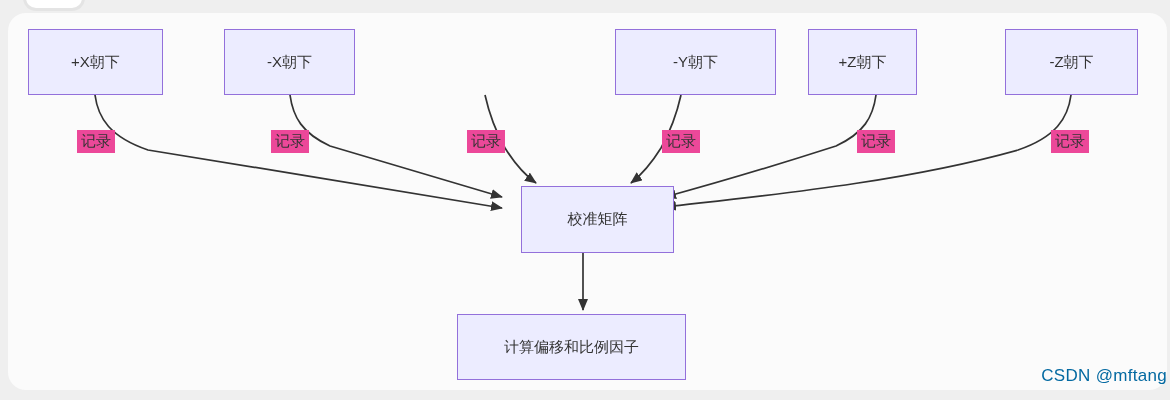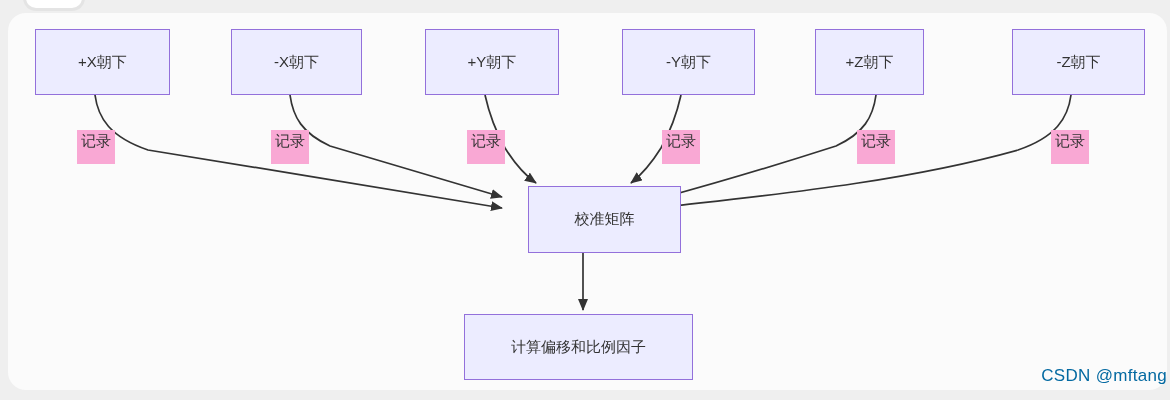--- a/index.html
+++ b/index.html
@@ -7,26 +7,26 @@
   body { font-family:"Liberation Sans","DejaVu Sans",sans-serif; }
   .page { position:relative; width:1170px; height:400px; background:#efefef; overflow:hidden; }
   .card { position:absolute; left:8px; top:13px; right:3px; bottom:10px;
           background:#fbfbfb; border-radius:18px; z-index:0; }
   .ghost-tab { position:absolute; left:26px; top:-14px; width:56px; height:22px;
                border-radius:10px; background:#ffffff; box-shadow:0 0 0 3px #e4e4e4;
                z-index:5; }
   .edges { position:absolute; left:0; top:0; width:1170px; height:400px; z-index:1; }
   .node { position:absolute; display:flex; align-items:center; justify-content:center;
           background:#ECECFF; border:1px solid #9370DB; color:#333333;
-          font-size:15px; z-index:2; text-align:center;margin-left:7px; }
+          font-size:15px; z-index:2; text-align:center; }
   .node.top-row    { top:29px; height:66px; }
   .node.center-box { left:521px; top:186px; width:153px; height:67px; }
   .node.bottom-box { left:457px; top:314px; width:229px; height:66px; }
-  .edge-label { position:absolute; top:130px; height:34px; line-height:22px;
-                padding:0 4px; background:#f9a8d4; color:#333333; font-size:15px;
+  .edge-label { position:absolute; top:130px; height:23px; line-height:22px;
+                padding:0 4px; background:#ec4899; color:#333333; font-size:15px;
                 z-index:2; }
   .watermark { position:absolute; right:3px; top:366px; font-size:17px;
                color:#0369a1; z-index:4; letter-spacing:0.3px; }
 </style>
 </head>
 <body>
 
 <div class="page">
 
   <div class="card"></div>
@@ -45,22 +45,21 @@
       <path d="M 485,95 C 489,113 495,130 505,148 C 515,164 526,176 536,183" marker-end="url(#arrow)"></path>
       <path d="M 681,95 C 677,113 671,130 661,148 C 651,164 640,176 631,183" marker-end="url(#arrow)"></path>
       <path d="M 876,95 C 873,117 864,133 836,146 C 780,164 720,182 665,197" marker-end="url(#arrow)"></path>
       <path d="M 1071,95 C 1068,118 1056,137 1018,150 C 900,183 760,196 665,207" marker-end="url(#arrow)"></path>
       <path d="M 583,253 L 583,310" marker-end="url(#arrow)"></path>
     </g>
   </svg>
 
   <div class="node top-row" style="left:28px; width:135px;">+X朝下</div>
   <div class="node top-row" style="left:224px; width:131px;">-X朝下</div>
-  <div class="node top-row" style="left:418px; width:134px;">+Y朝下</div>
-  <div class="node top-row" style="left:615px; width:133px;">-Y朝下</div>
+  <div class="node top-row" style="left:615px; width:161px;">-Y朝下</div>
   <div class="node top-row" style="left:808px; width:109px;">+Z朝下</div>
   <div class="node top-row" style="left:1005px; width:133px;">-Z朝下</div>
 
   <div class="edge-label" style="left:77px;">记录</div>
   <div class="edge-label" style="left:271px;">记录</div>
   <div class="edge-label" style="left:467px;">记录</div>
   <div class="edge-label" style="left:662px;">记录</div>
   <div class="edge-label" style="left:857px;">记录</div>
   <div class="edge-label" style="left:1051px;">记录</div>
 

